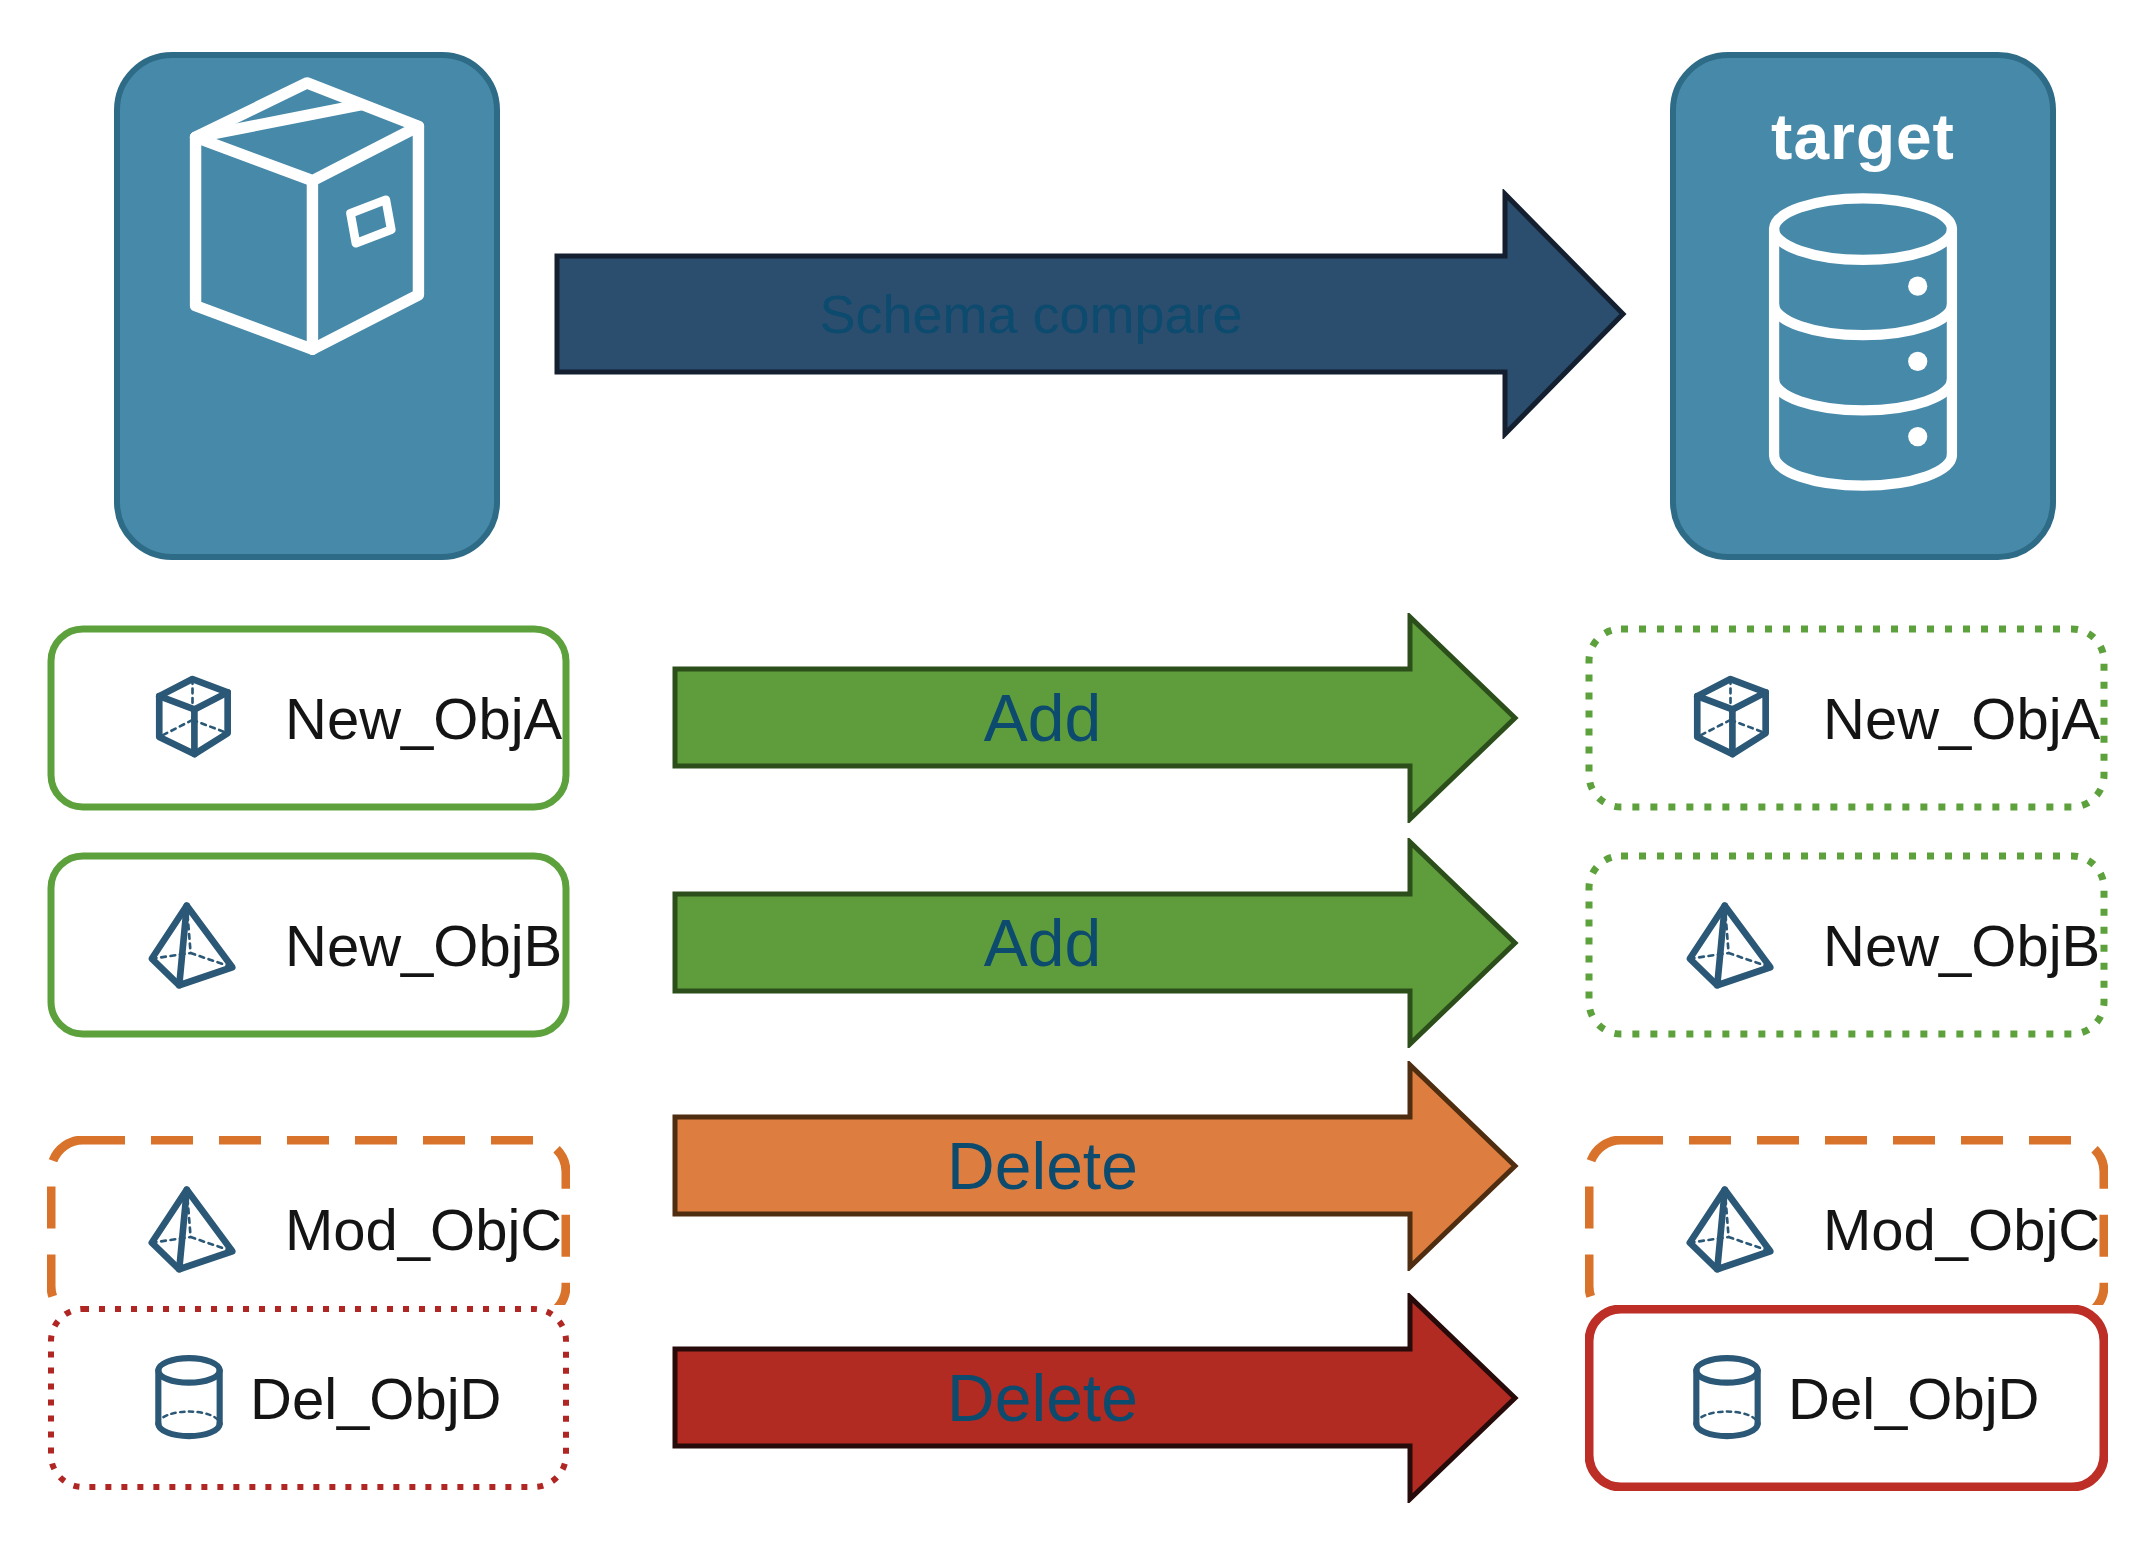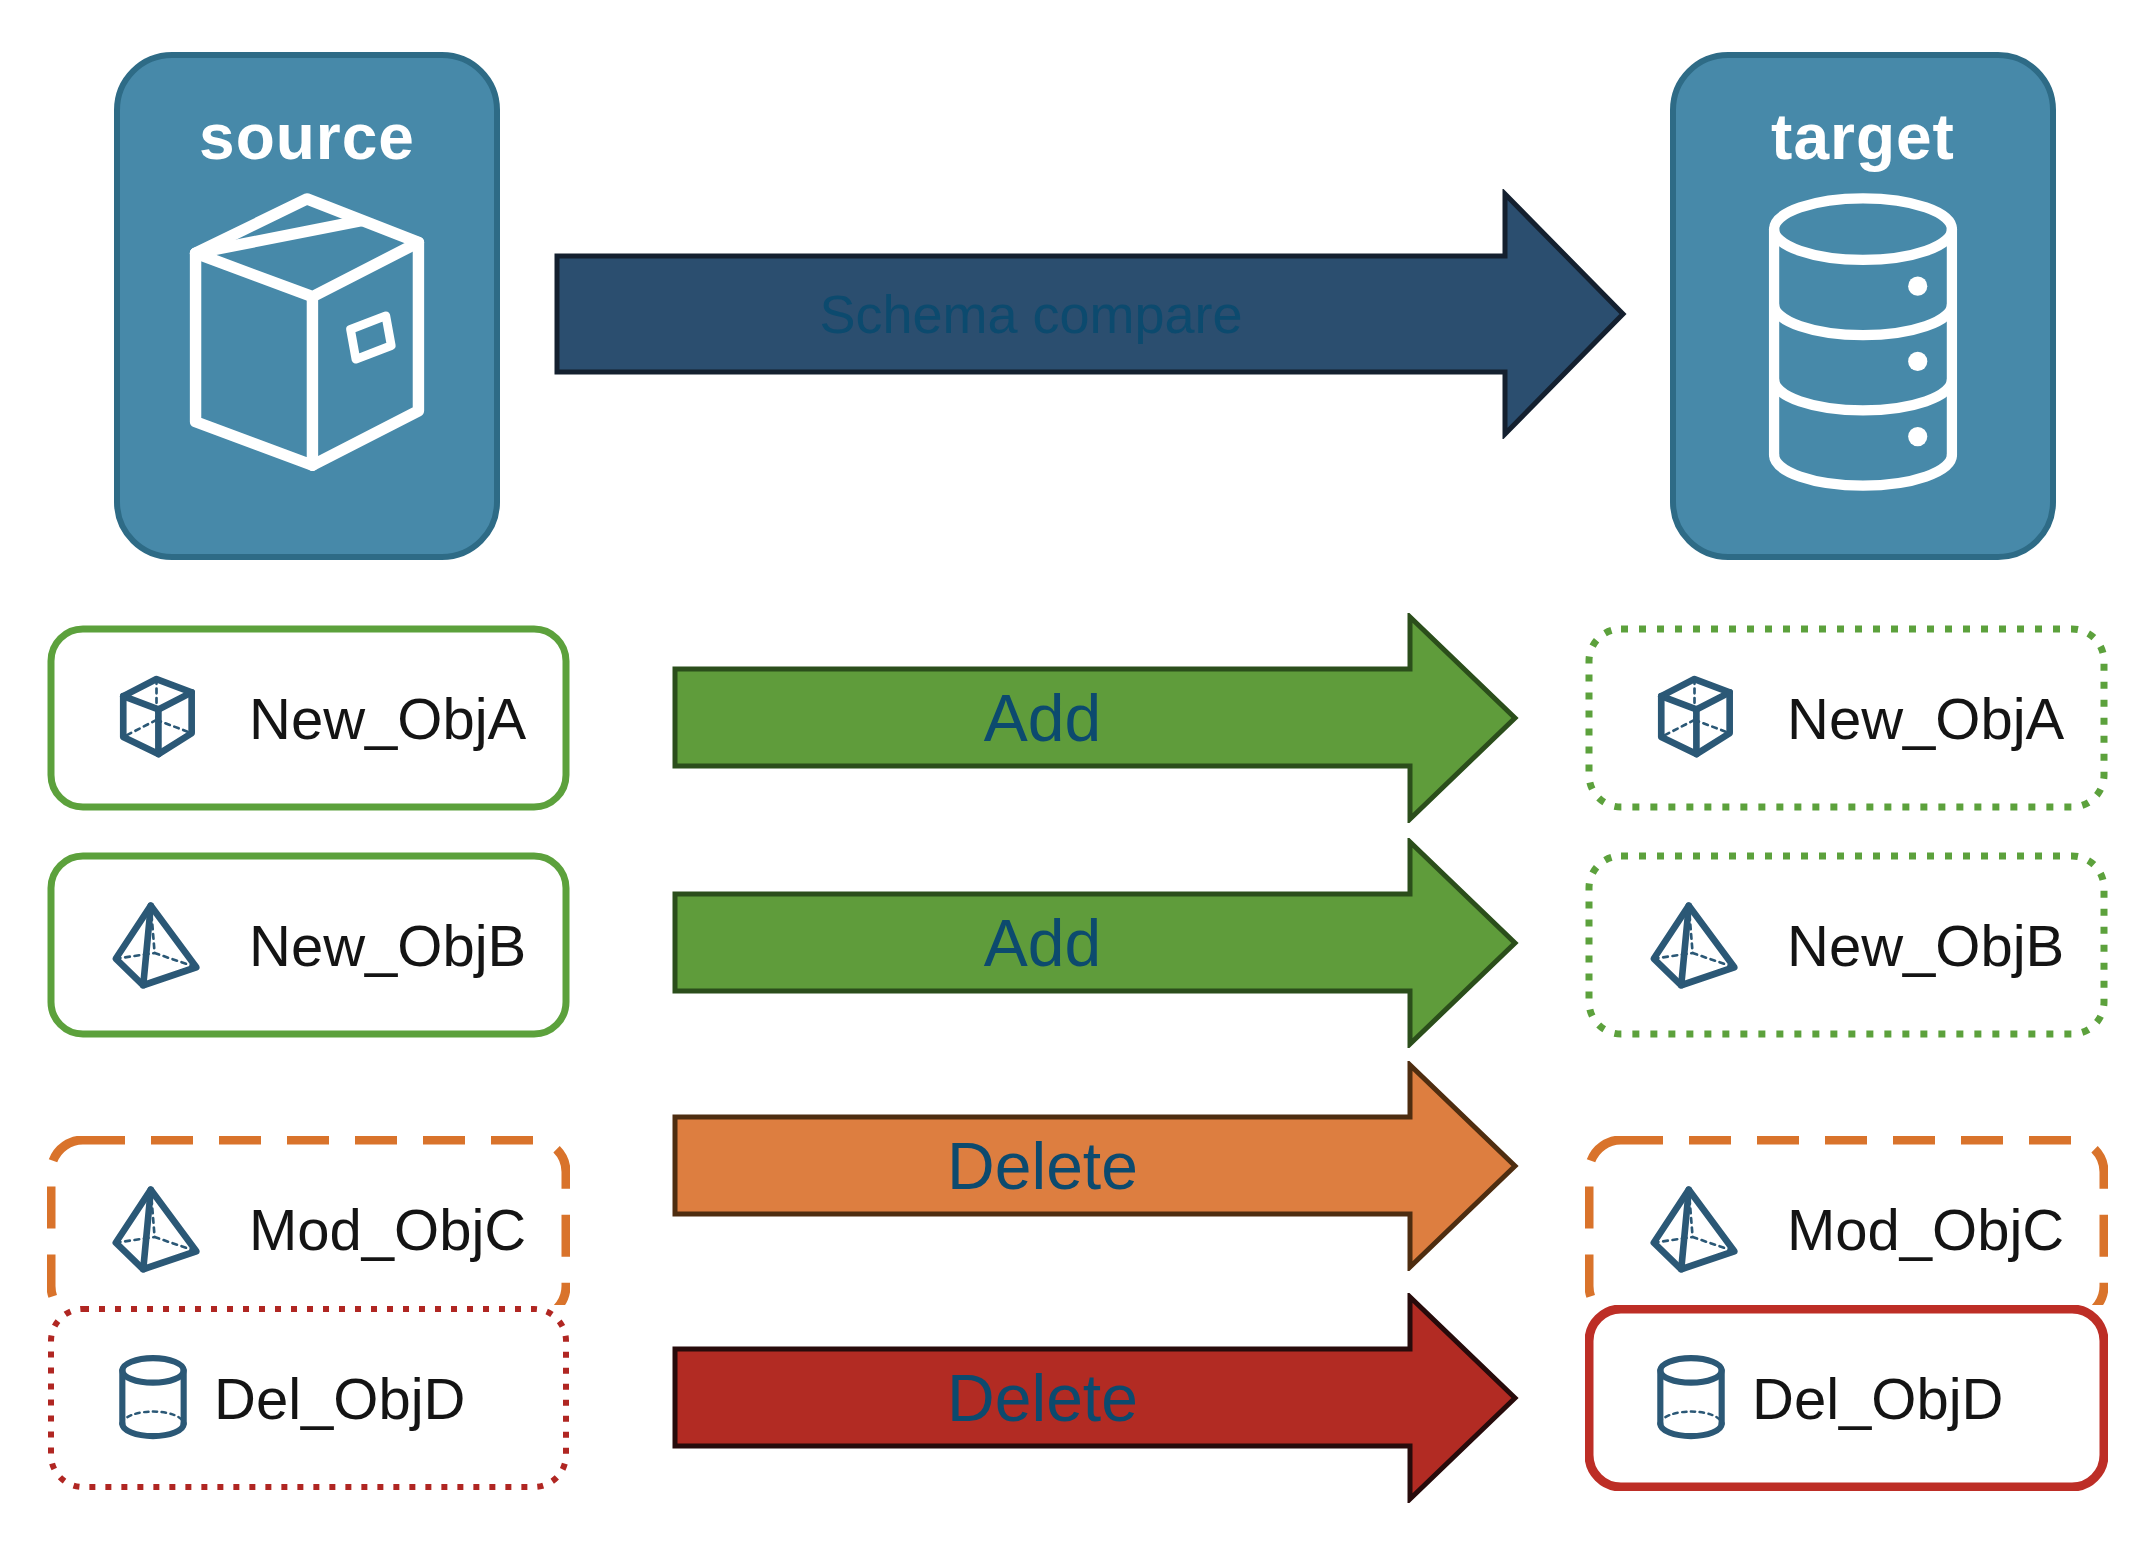--- a/index.html
+++ b/index.html
@@ -23,42 +23,41 @@
   .arrow-label{
     position:absolute;display:flex;align-items:center;justify-content:center;
     color:#0c4a6e;pointer-events:none;text-align:right;
   }
   #main-arrow-label{left:557px;top:256px;width:948px;height:116px;font-size:54px;}
   .row-arrow-label{width:735px;height:97px;font-size:66px;left:675px;}
 
   
   .obj-box{
     position:absolute;width:523px;height:186px;box-sizing:border-box;background:#ffffff;
-    display:flex;align-items:center;padding-left:62px;gap:45px;
+    display:flex;align-items:center;padding-left:98px;gap:45px;
   }
   .obj-left{left:47px;}
   .obj-right{left:1585px;}
   .row-0{top:625px;} .row-1{top:852px;} .row-2{top:1136px;} .row-3{top:1305px;gap:17px;}
 
   .box-border{position:absolute;left:0;top:0;width:100%;height:100%;pointer-events:none;}
   .box-border rect{fill:none;}
   .b-solid-green  rect{stroke:#5CA13C;stroke-width:7;}
   .b-dotted-green rect{stroke:#5CA13C;stroke-width:7;stroke-dasharray:7 11;}
   .b-dashed-orange rect{stroke:#D9732B;stroke-width:9;stroke-dasharray:42 26;}
   .b-dotted-red   rect{stroke:#B02622;stroke-width:6;stroke-dasharray:6 10;}
   .b-solid-red    rect{stroke:#BD2E26;stroke-width:9;}
 
   .obj-label{font-size:58px;color:#141414;z-index:2;}
   .obj-icon{flex:0 0 auto;z-index:2;}
 </style>
 </head>
 <body>
 
 <div class="node" id="source-node">
-  <div class="node-label">source</div>
   <svg class="node-icon" width="272" height="318" viewBox="0 0 100 117" fill="none" stroke="#ffffff" stroke-width="4.2" stroke-linejoin="round" stroke-linecap="round">
     <path d="M50,4 L91,20 L52,40 L9,24 Z"></path>
     <path d="M9,24 L9,86 L52,102 L52,40"></path>
     <path d="M91,20 L91,82 L52,102"></path>
     <path d="M9,24 L70,12"></path>
     <path stroke-width="3.2" d="M66,52 L79,47 L81,58 L68,63 Z"></path>
   </svg>
 </div>
 
 <div class="node" id="target-node">

